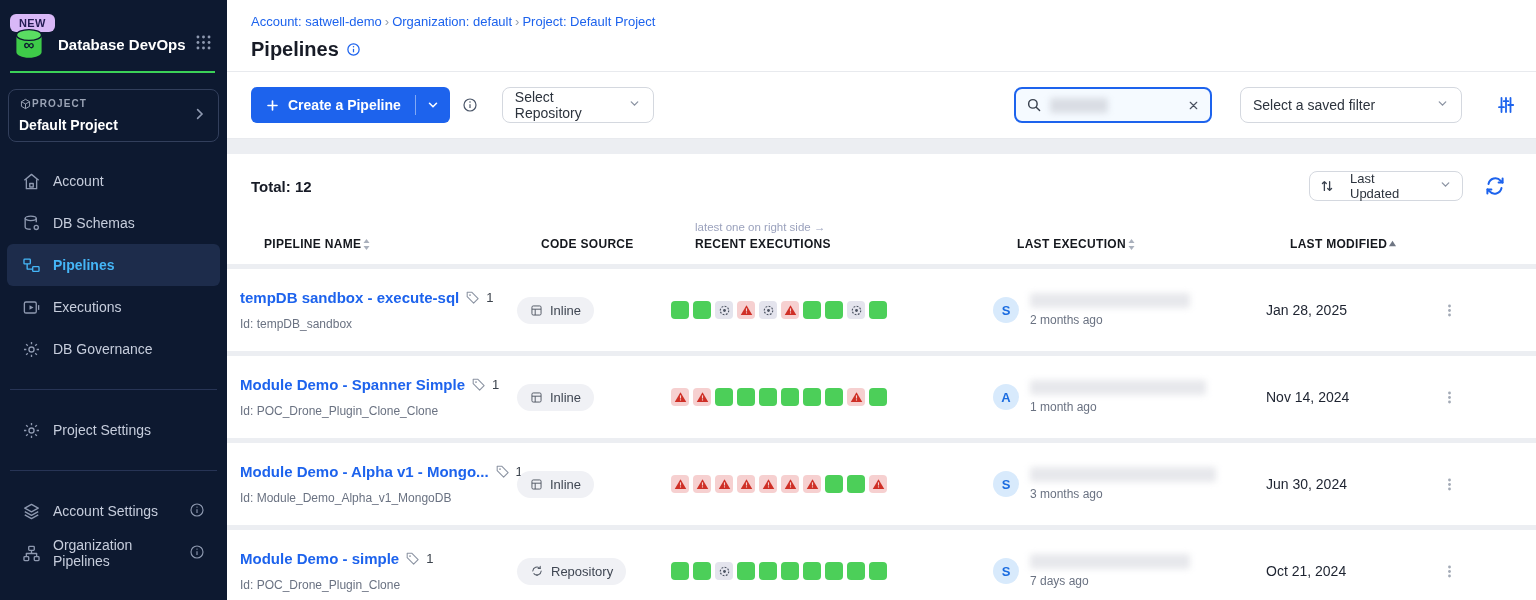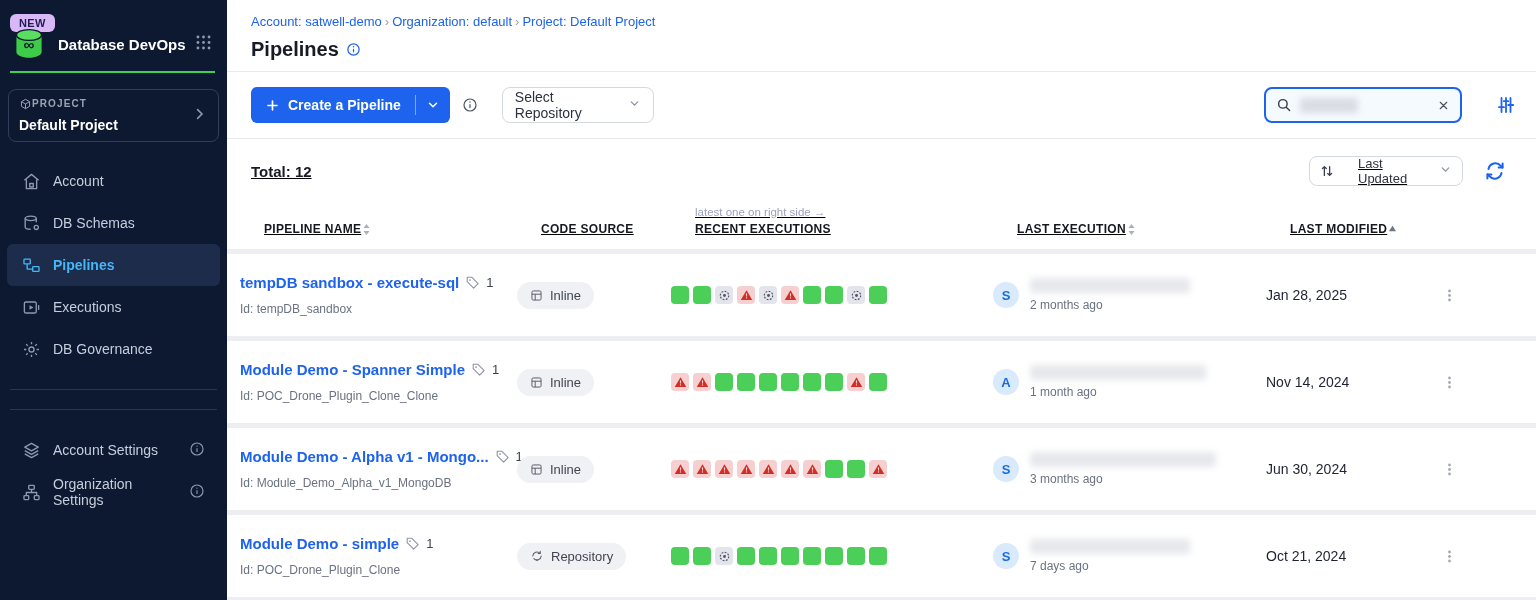--- a/index.html
+++ b/index.html
@@ -68,21 +68,21 @@
   }
   .search-redacted { width: 58px; height: 15px; margin-left: 8px; background: #d9dde4; border-radius: 2px; filter: blur(3px); }
   .search-clear { margin-left: auto; cursor: pointer; display: flex; }
   .filter-select { width: 222px; margin-left: 16px; }
   .sliders-btn { margin-left: 22px; cursor: pointer; display: flex; }
 
   
   .white-block { background: #fff; padding: 0 19px 0 24px; }
   .total-bar { height: 56px; display: flex; align-items: center; padding-top: 8px; }
   .total-label { font-size: 15px; font-weight: 700; color: #171b26; }
-  .sort-select { margin-left: auto; height: 30px; width: 154px; font-size: 13px; padding: 4px 10px; gap: 24px; }
+  .sort-select { margin-left: auto; height: 30px; width: 154px; font-size: 13px; padding: 4px 10px; gap: 16px; }
   .refresh-btn { margin-left: 22px; margin-right: 12px; cursor: pointer; display: flex; }
 
   .grid { display: grid; grid-template-columns: 277px 154px 322px 273px 172px 40px; padding: 0 13px; }
   .thead { height: 54px; align-items: end; padding-bottom: 13px; }
   .th { font-size: 12px; font-weight: 700; color: #15181e; letter-spacing: .3px; display: flex; align-items: center; gap: 0; }
   .th-exec { display: flex; flex-direction: column; align-items: flex-start; gap: 4px; }
   .hint { font-size: 11.5px; font-weight: 400; color: #9ba2bd; letter-spacing: 0; }
 
   .rows { }
   .row { background: #fff; margin-top: 5px; height: 82px; align-items: center; }
@@ -206,20 +206,29 @@
             <circle cx="12" cy="12" r="3.2"></circle>
             <path d="M12 2.5v3M12 18.5v3M2.5 12h3M18.5 12h3M5.2 5.2l2.1 2.1M16.7 16.7l2.1 2.1M18.8 5.2l-2.1 2.1M7.3 16.7l-2.1 2.1"></path>
           </svg>
       </span>
       <span>DB Governance</span>
     </div>
   </nav>
 
   <div class="side-divider"></div>
 
+  <div class="nav-item">
+    <span class="nicon">
+      <svg viewBox="0 0 24 24" width="19" height="19" fill="none" stroke="currentColor" stroke-width="1.7">
+          <circle cx="12" cy="12" r="3.2"></circle>
+          <path d="M12 2.5v3M12 18.5v3M2.5 12h3M18.5 12h3M5.2 5.2l2.1 2.1M16.7 16.7l2.1 2.1M18.8 5.2l-2.1 2.1M7.3 16.7l-2.1 2.1"></path>
+        </svg>
+    </span>
+    <span>Project Settings</span>
+  </div>
 
   <div class="side-divider"></div>
 
   <div class="nav-item">
     <span class="nicon">
       <svg viewBox="0 0 24 24" width="19" height="19" fill="none" stroke="currentColor" stroke-width="1.7" stroke-linejoin="round">
           <path d="M12 3l8.5 4.7L12 12.4 3.5 7.7z"></path>
           <path d="M3.5 12.2l8.5 4.7 8.5-4.7"></path>
           <path d="M3.5 16.2l8.5 4.7 8.5-4.7"></path>
         </svg>
@@ -235,21 +244,21 @@
   </div>
   <div class="nav-item">
     <span class="nicon">
       <svg viewBox="0 0 24 24" width="19" height="19" fill="none" stroke="currentColor" stroke-width="1.7" stroke-linejoin="round">
           <rect x="8.5" y="3" width="7" height="5" rx="1"></rect>
           <rect x="2.5" y="16" width="6" height="5" rx="1"></rect>
           <rect x="15.5" y="16" width="6" height="5" rx="1"></rect>
           <path d="M12 8v4M5.5 16v-4h13v4"></path>
         </svg>
     </span>
-    <span>Organization Settings</span>
+    <span>Organization Pipelines</span>
     <span class="trailing">
       <svg viewBox="0 0 24 24" width="16" height="16" fill="none" stroke="currentColor" stroke-width="1.7">
           <circle cx="12" cy="12" r="9"></circle>
           <path d="M12 11v5.5"></path>
           <circle cx="12" cy="7.6" r="1" fill="currentColor" stroke="none"></circle>
         </svg>
     </span>
   </div>
 </aside>
 
@@ -316,31 +325,39 @@
             </svg>
         </span>
         <span class="search-redacted"></span>
         <span class="search-clear">
           <svg viewBox="0 0 20 20" width="13" height="13" fill="none" stroke="#4a5160" stroke-width="1.8" stroke-linecap="round">
               <path d="M5 5l10 10M15 5L5 15"></path>
             </svg>
         </span>
       </div>
 
+      <div class="select filter-select">
+        <span>Select a saved filter</span>
+        <span class="chev">
+          <svg viewBox="0 0 20 20" width="13" height="13" fill="none" stroke="currentColor" stroke-width="2" stroke-linecap="round">
+              <path d="M5 7.5l5 5 5-5"></path>
+            </svg>
+        </span>
+      </div>
 
       <span class="sliders-btn">
         <svg viewBox="0 0 20 20" width="20" height="20" fill="none" stroke="#1d63ed" stroke-width="1.8" stroke-linecap="round">
             <path d="M5.5 3v14M10 3v14M14.5 3v14" stroke-dasharray="14"></path>
             <path d="M3 12.2h5M7.8 6.2h4.4M12.2 10h5"></path>
           </svg>
       </span>
     </div>
   </div>
 
-  <section class="white-block" style="margin-top:0;text-decoration:underline;">
+  <section class="white-block" style="margin-top:15px;">
     <div class="total-bar">
       <span class="total-label">Total: 12</span>
       <div class="select sort-select">
         <span style="display:flex">
           <svg viewBox="0 0 16 16" width="14" height="14" fill="none" stroke="#39414e" stroke-width="1.5" stroke-linecap="round" stroke-linejoin="round">
               <path d="M5 13V3M5 3L2.8 5.2M5 3l2.2 2.2"></path>
               <path d="M11 3v10M11 13l-2.2-2.2M11 13l2.2-2.2"></path>
             </svg>
         </span>
         <span style="flex:1">Last Updated</span>

